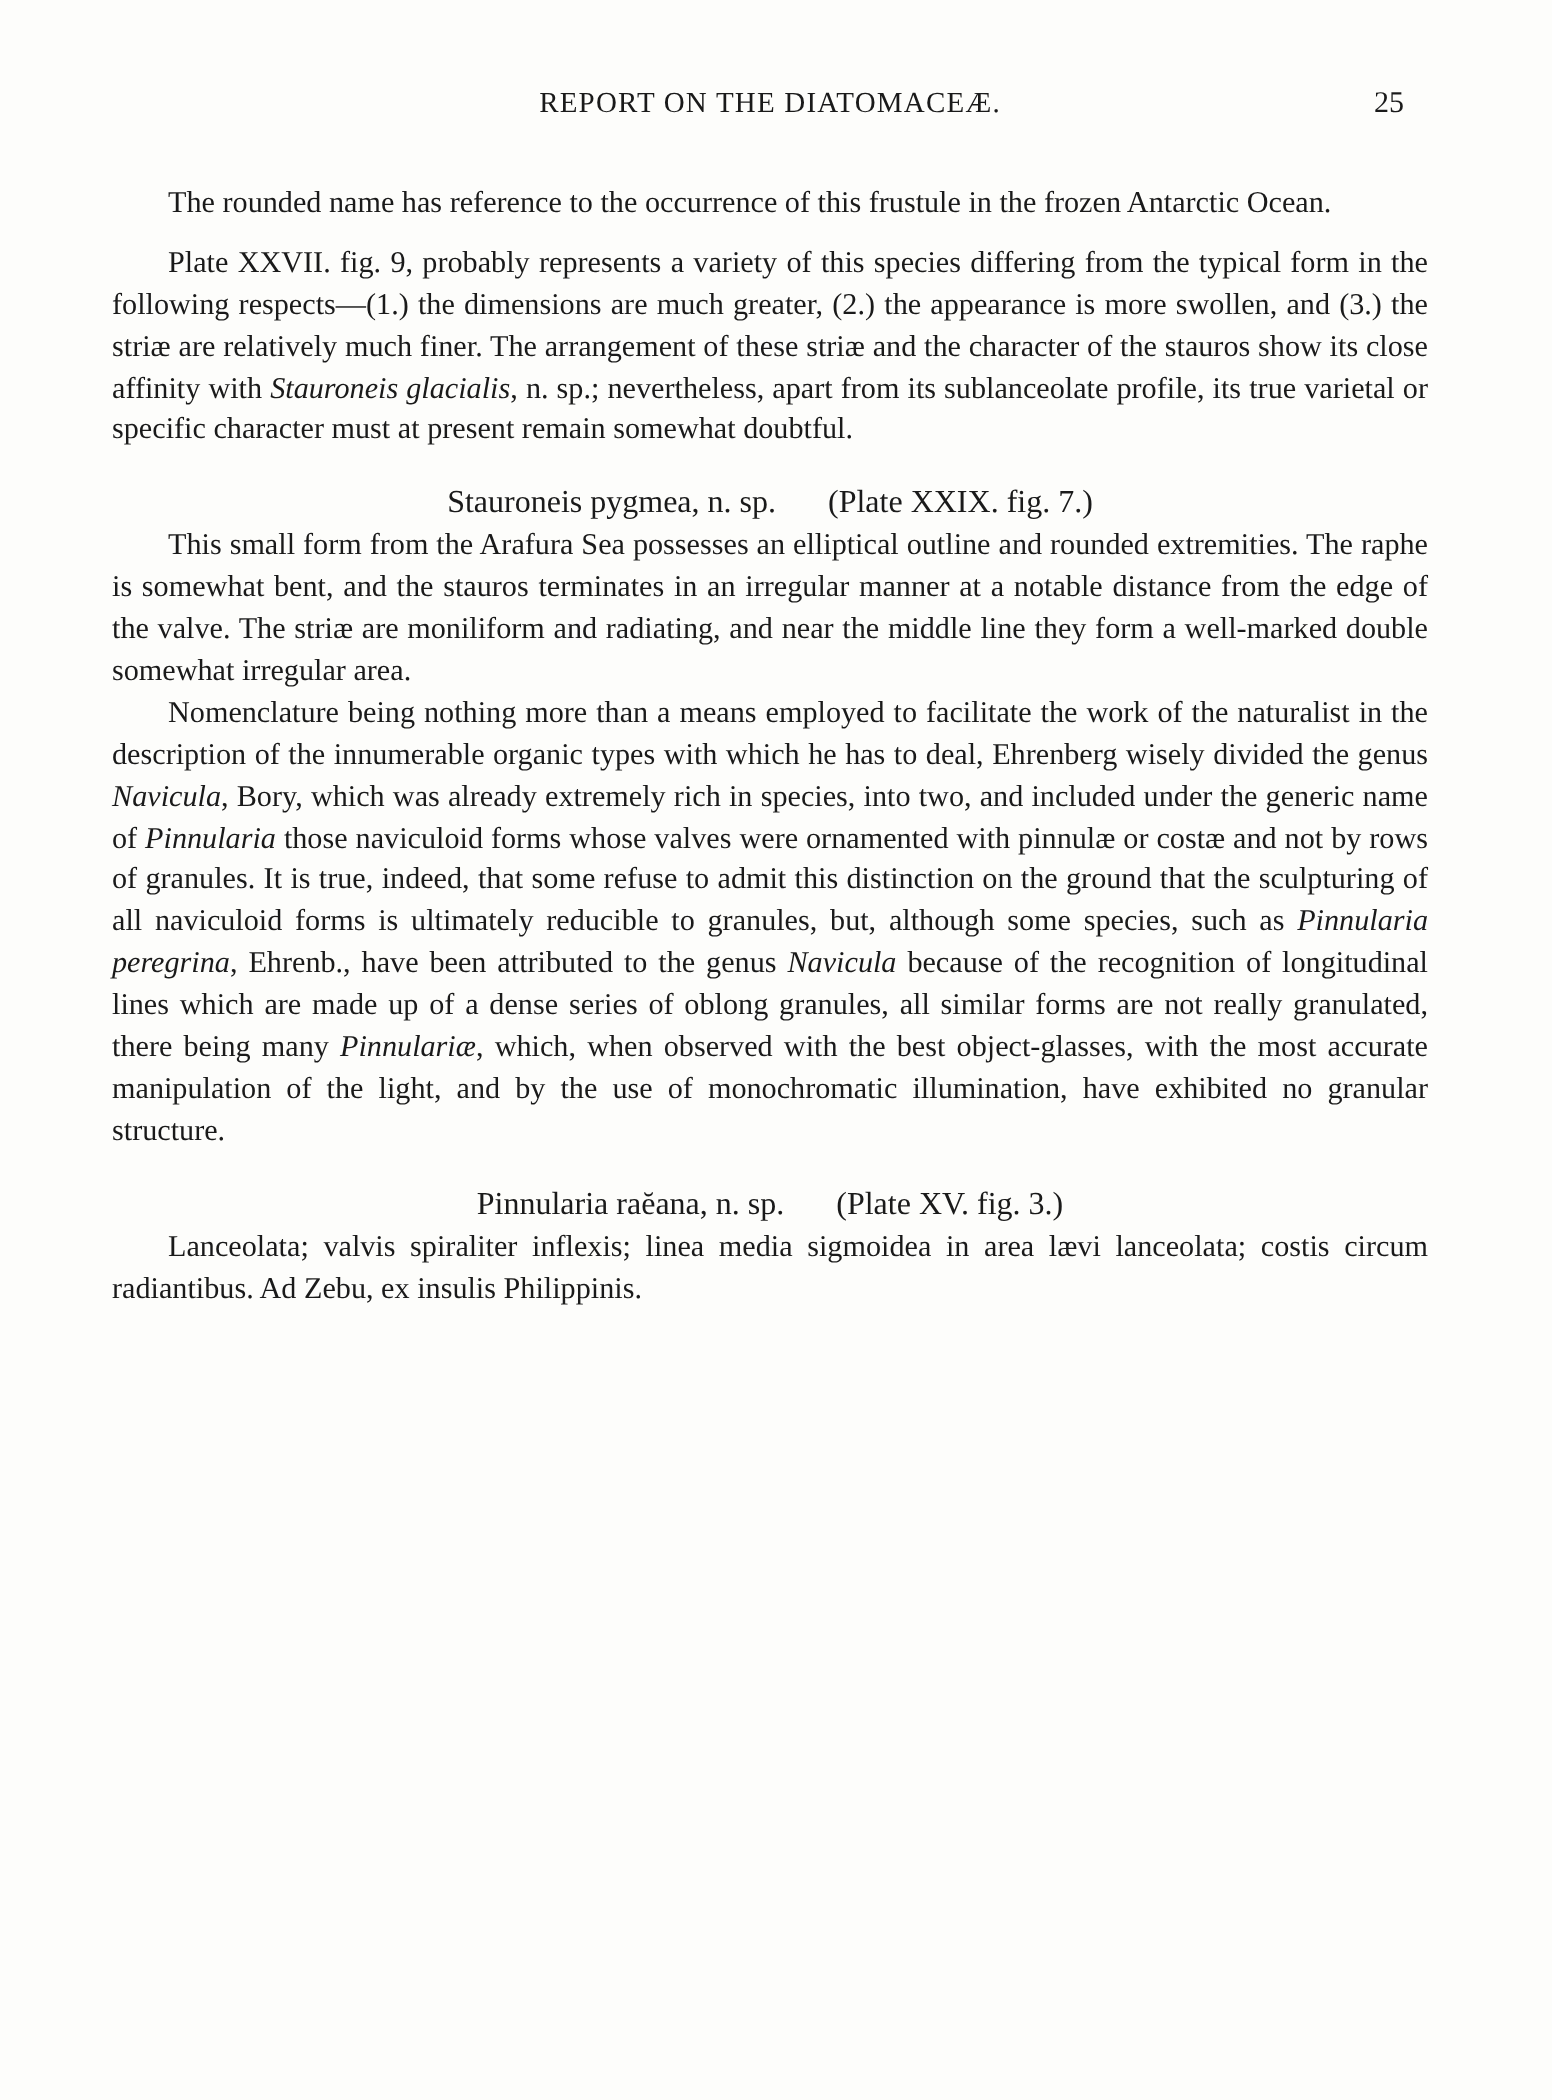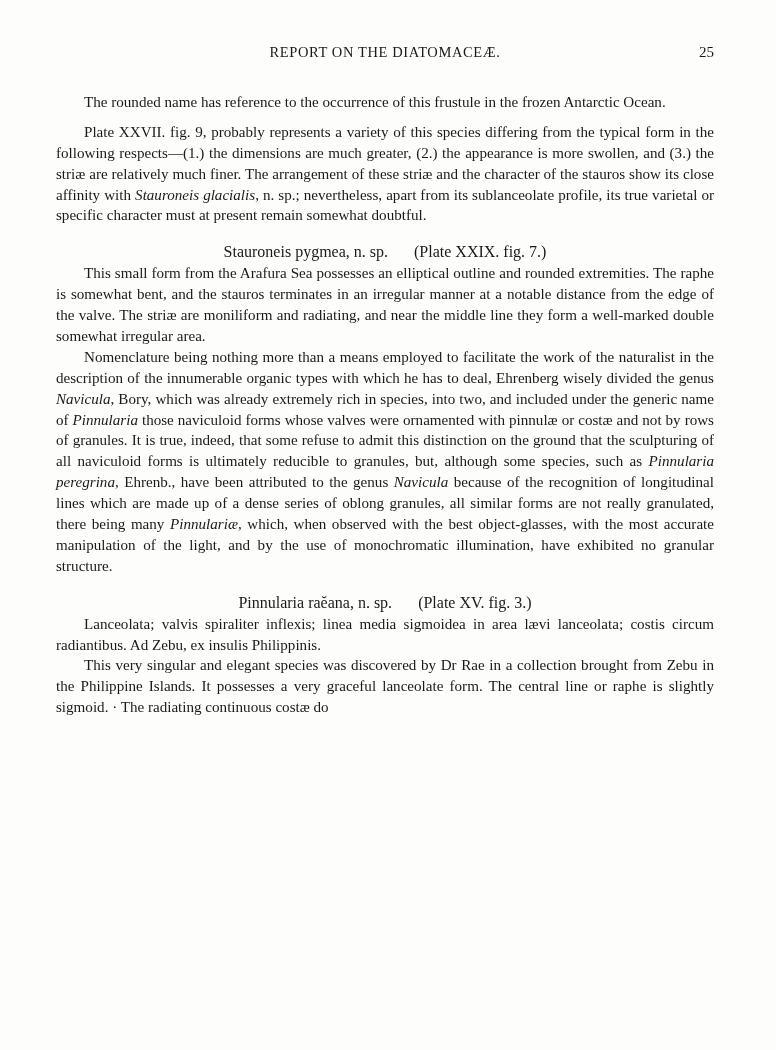--- a/index.html
+++ b/index.html
@@ -33,21 +33,21 @@
   }
   .running-head {
     font-variant: small-caps;
     font-size: 14.5px;
     letter-spacing: 0.6px;
     text-align: center;
     white-space: nowrap;
   }
   .page-number {
     position: absolute;
-    right: 0;
+    right: 12px;
     top: 0;
     font-size: 15px;
   }
   p {
     margin: 0;
     font-size: 15.1px;
     line-height: 1.385;
     text-align: justify;
     text-justify: inter-word;
     hyphens: none;
@@ -98,15 +98,14 @@
 
 
   <p class="indent"><span>Nomenclature being nothing more than a means employed to facilitate the work of the naturalist in the description of the innumerable organic types with which he has to deal, Ehrenberg wisely divided the genus </span><i>Navicula</i><span>, Bory, which was already extremely rich in species, into two, and included under the generic name of </span><i>Pinnularia</i><span> those naviculoid forms whose valves were ornamented with pinnulæ or costæ and not by rows of granules.   It is true, indeed, that some refuse to admit this distinction on the ground that the sculpturing of all naviculoid forms is ultimately reducible to granules, but, although some species, such as </span><i>Pinnularia peregrina</i><span>, Ehrenb., have been attributed to the genus </span><i>Navicula</i><span> because of the recognition of longitudinal lines which are made up of a dense series of oblong granules, all similar forms are not really granulated, there being many </span><i>Pinnulariæ</i><span>, which, when observed with the best object-glasses, with the most accurate manipulation of the light, and by the use of monochromatic illumination, have exhibited no granular structure.</span></p>
 
   <div class="section-head">
     <span>Pinnularia raĕana, n. sp.</span><span class="plate">(Plate XV. fig. 3.)</span>
   </div>
 
   <p class="indent">Lanceolata; valvis spiraliter inflexis; linea media sigmoidea in area lævi lanceolata; costis circum radiantibus.   Ad Zebu, ex insulis Philippinis.</p>
 
-  <p class="indent">This very singular and elegant species was discovered by Dr Rae in a collection brought from Zebu in the Philippine Islands.   It possesses a very graceful lanceolate form.   The central line or raphe is slightly sigmoid.  · The radiating continuous costæ do</p>
 
 </div>
 
 </body></html>

